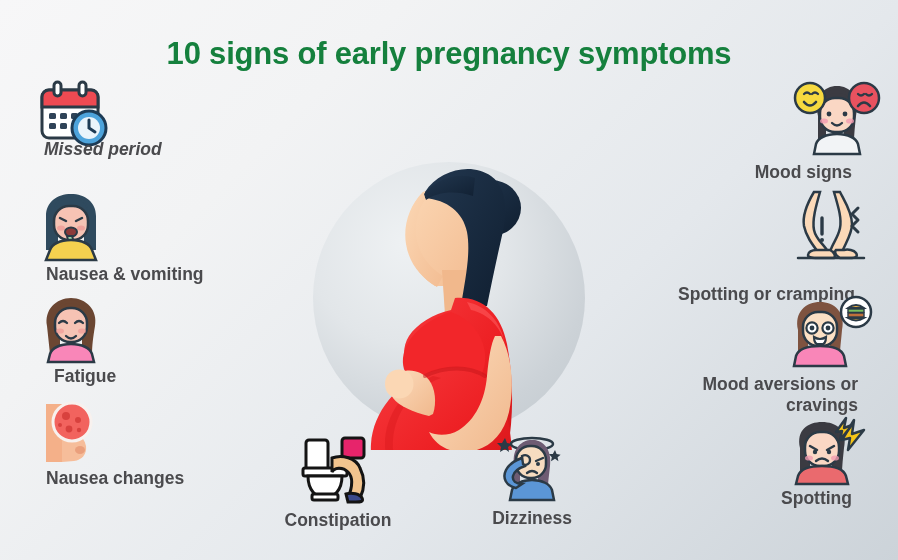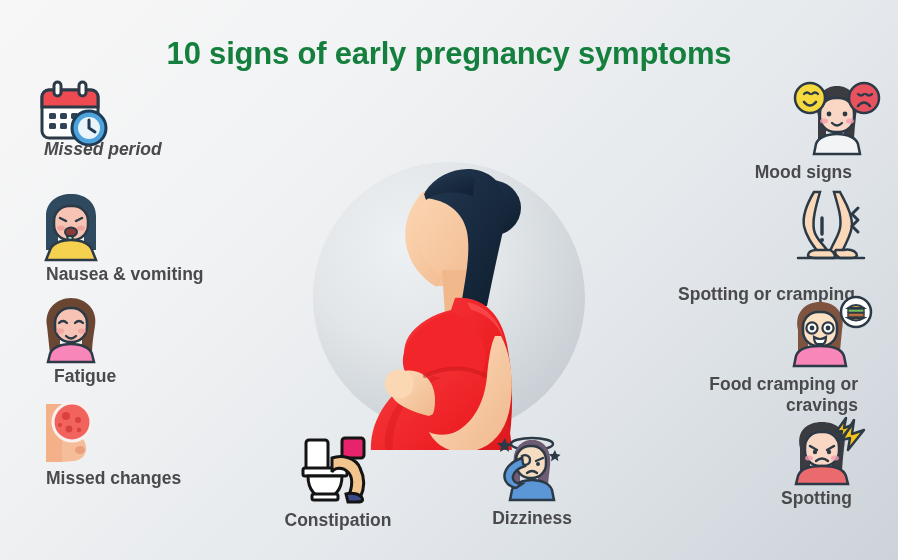--- a/index.html
+++ b/index.html
@@ -172,21 +172,21 @@
         <circle cx="34" cy="22" r="19" fill="#f2635e" stroke="#f8f1ee" stroke-width="3"></circle>
         <g fill="#d8413e">
           <circle cx="28" cy="16" r="4"></circle>
             <circle cx="40" cy="20" r="3"></circle>
           <circle cx="31" cy="29" r="3.4"></circle>
             <circle cx="41" cy="30" r="2.2"></circle>
           <circle cx="22" cy="25" r="2"></circle>
         </g>
       </svg>
     </span>
-    <span class="label left" style="left:8px;top:68px;width:230px;">Missed changes</span>
+    <span class="label left" style="left:8px;top:68px;width:230px;">Nausea changes</span>
   </div>
 
   <div class="item" style="left:298px;top:432px;">
     <span class="icon">
       <svg width="82" height="72" viewBox="0 0 82 72">
         <rect x="8" y="8" width="22" height="30" rx="3" fill="#fff" stroke="#141414" stroke-width="3"></rect>
         <rect x="5" y="36" width="44" height="8" rx="2" fill="#fff" stroke="#141414" stroke-width="3"></rect>
         <path d="M10 44 C10 58 18 66 27 66 C36 66 44 58 44 44 Z" fill="#fff" stroke="#141414" stroke-width="3"></path>
         <rect x="14" y="62" width="26" height="6" rx="2" fill="#fff" stroke="#141414" stroke-width="3"></rect>
         <rect x="44" y="6" width="22" height="20" rx="3" fill="#e7246b" stroke="#141414" stroke-width="3"></rect>
@@ -270,21 +270,21 @@
         <path d="M26 41 q6 4 12 0 q0 8 -6 8 q-6 0 -6 -8 Z" fill="#fff" stroke="#2b3a46" stroke-width="2.2"></path>
         <path d="M30 48 q2 10 0 18 q6 2 6 -3 q0 -8 -2 -15 Z" fill="#b9def2" stroke="#2b3a46" stroke-width="2"></path>
         <path d="M8 60 C10 54 18 50 32 50 C46 50 54 54 56 60 L58 70 L6 70 Z" fill="#f986b8" stroke="#2b3a46" stroke-width="2.5"></path>
         <circle cx="68" cy="16" r="15" fill="#fff" stroke="#2b3a46" stroke-width="2.5"></circle>
         <path d="M60 12 q8 -6 16 0 Z" fill="#f5b942" stroke="#2b3a46" stroke-width="2"></path>
         <rect x="60" y="13" width="16" height="3.4" fill="#7bbf5e" stroke="#2b3a46" stroke-width="1.4"></rect>
         <rect x="60" y="17" width="16" height="4" fill="#c0703b" stroke="#2b3a46" stroke-width="1.4"></rect>
         <path d="M60 22 q8 5 16 0 Z" fill="#f5b942" stroke="#2b3a46" stroke-width="2"></path>
       </svg>
     </span>
-    <span class="label right" style="left:-200px;top:78px;width:270px;">Food cramping or
+    <span class="label right" style="left:-200px;top:78px;width:270px;">Mood aversions or
 cravings</span>
   </div>
 
   <div class="item" style="left:792px;top:416px;">
     <span class="icon">
       <svg width="84" height="70" viewBox="0 0 84 70">
         <path d="M8 32 C4 14 16 6 30 6 C44 6 56 14 52 32 C51 42 50 50 50 58 L40 58 L40 32 L18 32 L18 58 L8 58 Z" fill="#3b3b42"></path>
         <rect x="13" y="16" width="34" height="34" rx="15" fill="#fad7c4" stroke="#2b3a46" stroke-width="2.5"></rect>
         <path d="M13 26 C15 12 23 8 30 8 C38 8 46 12 47 26 C45 16 39 12 30 12 C21 12 15 16 13 26 Z" fill="#3b3b42"></path>
         <path d="M18 30 l7 4 M42 30 l-7 4" stroke="#2b3a46" stroke-width="2.5" stroke-linecap="round" fill="none"></path>

